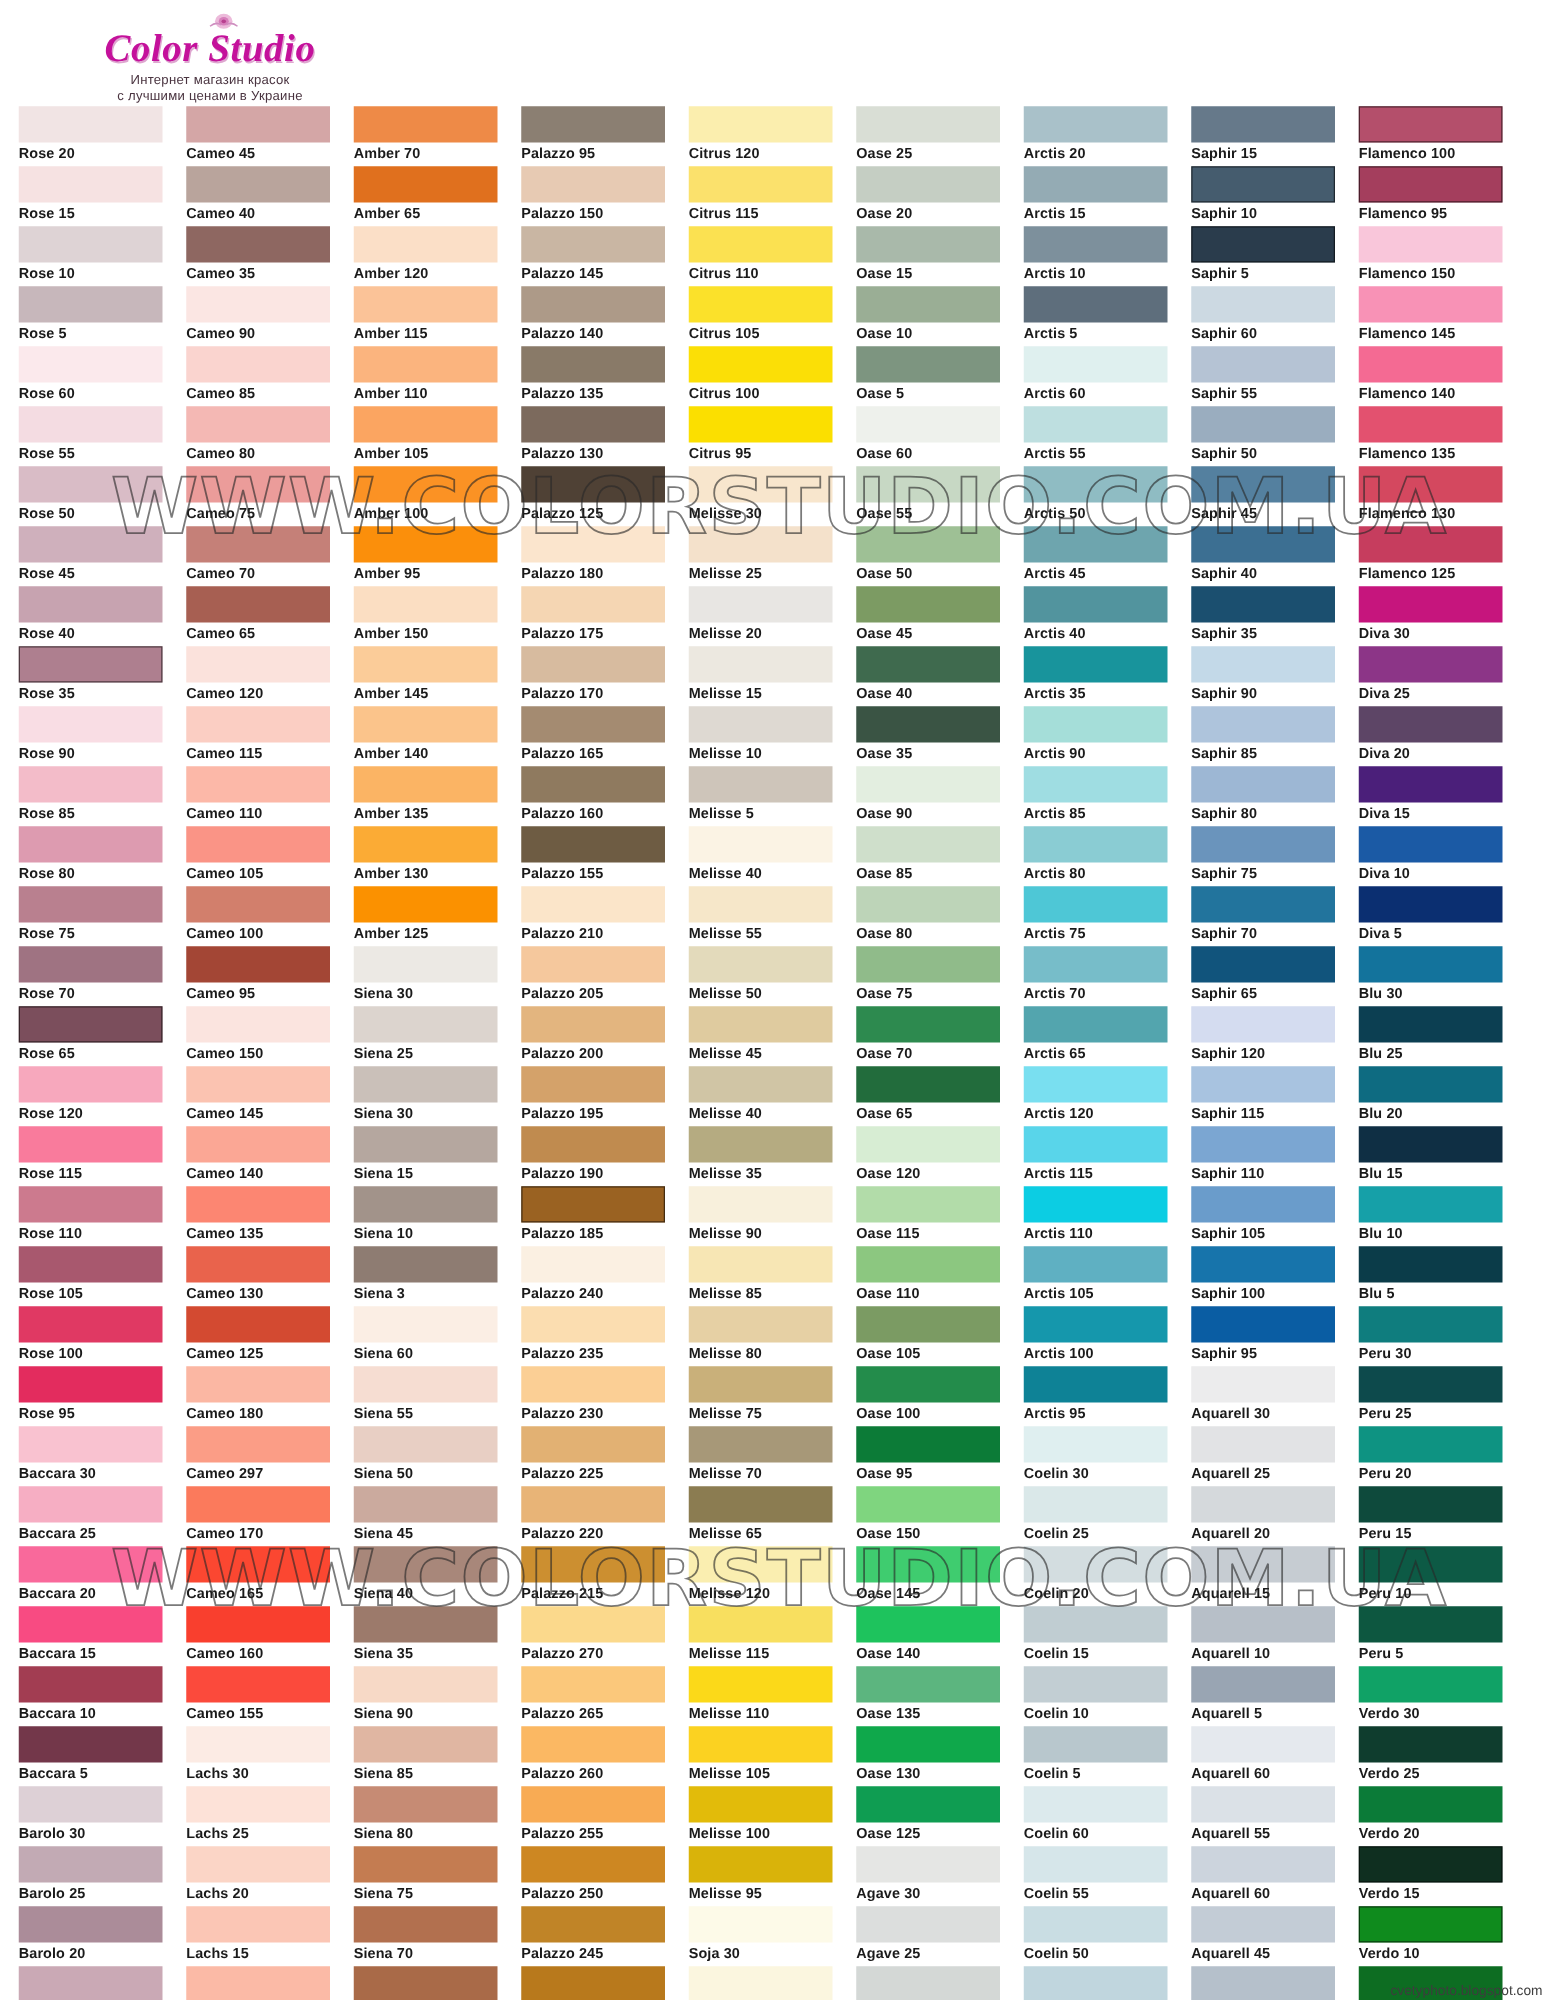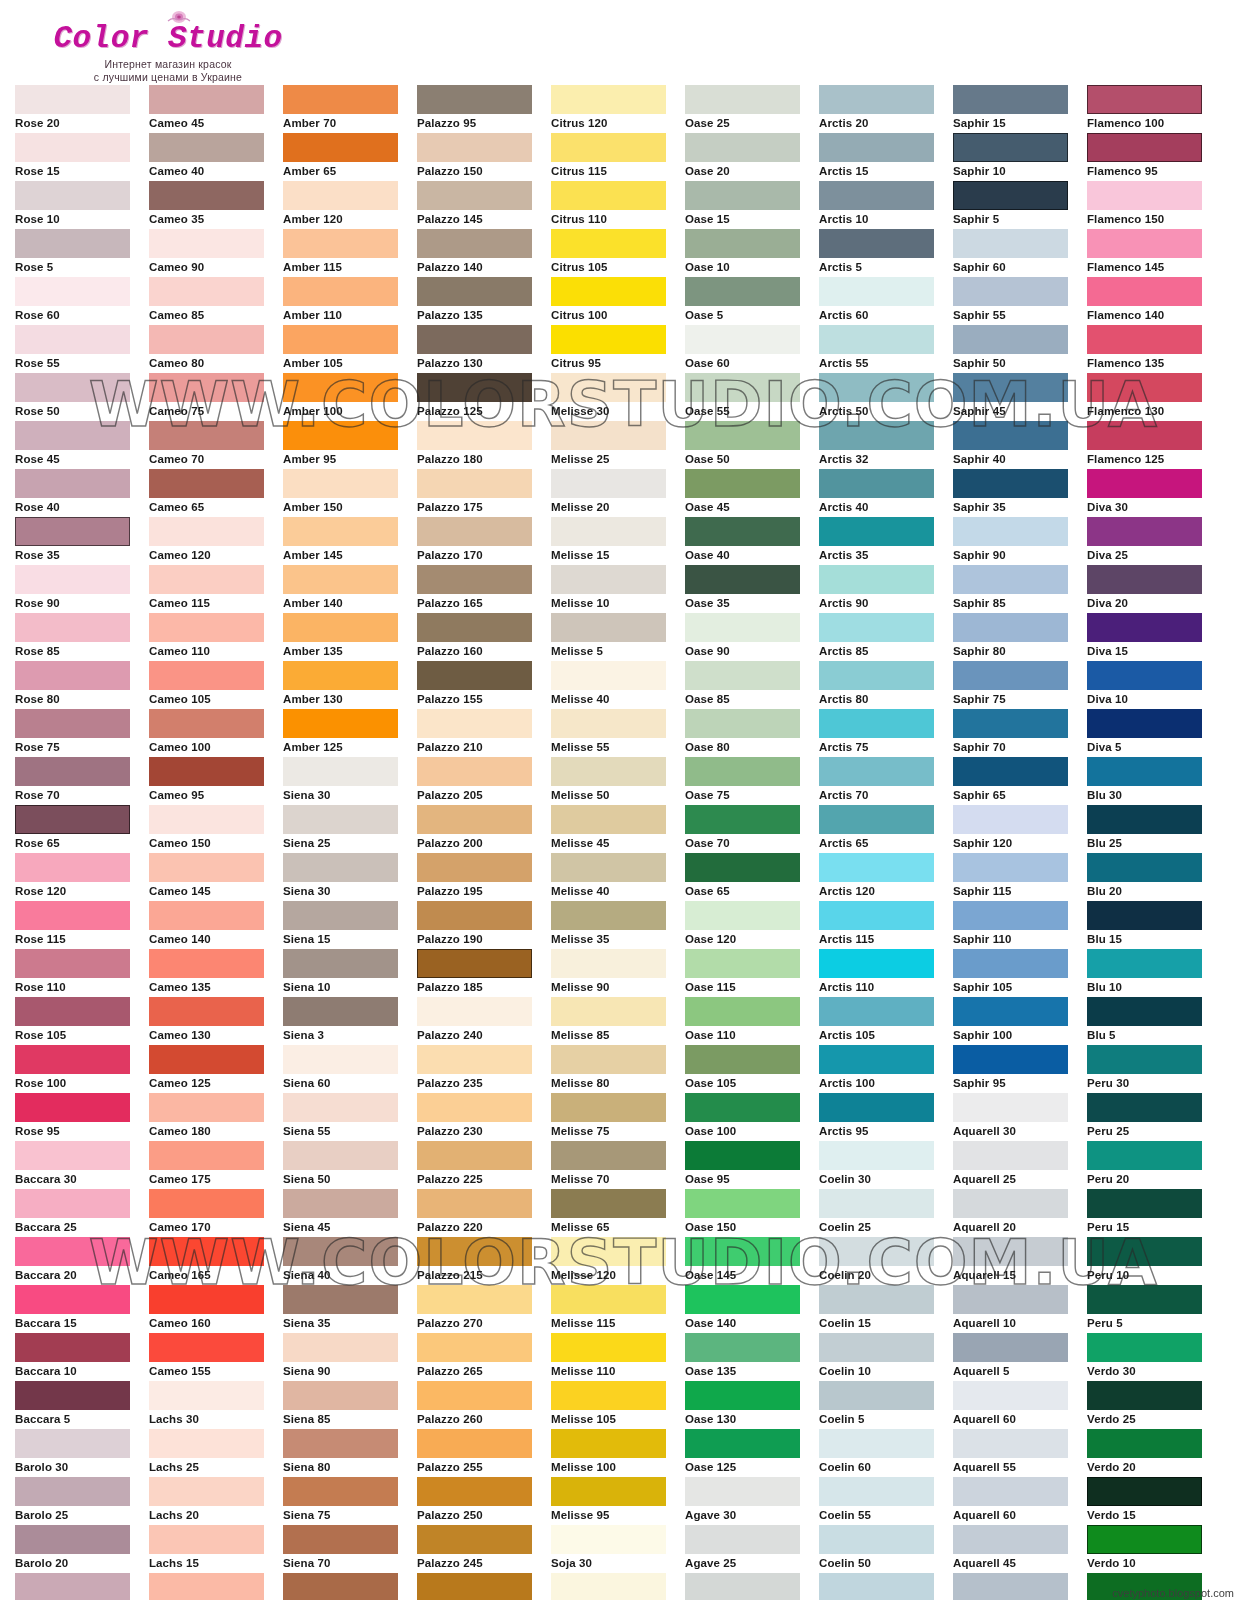--- a/index.html
+++ b/index.html
@@ -10,21 +10,21 @@
     font-family:"Liberation Sans", sans-serif;
     position:relative;
     overflow:hidden;
   }
 
   
   #header { position:absolute; left:0; top:0; width:1240px; height:85px; }
   #logo-wrap { position:absolute; left:18px; top:6px; width:300px; text-align:center; }
   #logo-rose { position:absolute; left:148px; top:2px; width:26px; height:18px; }
   #logo-word {
-    font-family:Liberation Mono, monospace;
+    font-family:Liberation Serif, serif;
     font-style:italic;
     font-weight:bold;
     font-size:31px;
     letter-spacing:.5px;
     color:#c4119b;
     line-height:38px;
     margin-top:14px;
     text-shadow:1px 1px 0 rgba(160,0,120,.35);
     white-space:nowrap;
   }
@@ -320,21 +320,21 @@
       <div class="cell">
         <div class="swatch" title="#d34a31" style="background: rgb(211, 74, 49);"></div>
         <div class="cell-label">Cameo 125</div>
       </div>
       <div class="cell">
         <div class="swatch" title="#fbb7a3" style="background: rgb(251, 183, 163);"></div>
         <div class="cell-label">Cameo 180</div>
       </div>
       <div class="cell">
         <div class="swatch" title="#fb9d86" style="background: rgb(251, 157, 134);"></div>
-        <div class="cell-label">Cameo 175</div>
+        <div class="cell-label">Cameo 297</div>
       </div>
       <div class="cell">
         <div class="swatch" title="#fb7a5c" style="background: rgb(251, 122, 92);"></div>
         <div class="cell-label">Cameo 170</div>
       </div>
       <div class="cell">
         <div class="swatch" title="#fb4731" style="background: rgb(251, 71, 49);"></div>
         <div class="cell-label">Cameo 165</div>
       </div>
       <div class="cell">
@@ -905,21 +905,21 @@
       <div class="cell">
         <div class="swatch" title="#bedfe0" style="background: rgb(190, 223, 224);"></div>
         <div class="cell-label">Arctis 55</div>
       </div>
       <div class="cell">
         <div class="swatch" title="#8fbcc3" style="background: rgb(143, 188, 195);"></div>
         <div class="cell-label">Arctis 50</div>
       </div>
       <div class="cell">
         <div class="swatch" title="#6ea5ae" style="background: rgb(110, 165, 174);"></div>
-        <div class="cell-label">Arctis 32</div>
+        <div class="cell-label">Arctis 45</div>
       </div>
       <div class="cell">
         <div class="swatch" title="#52949e" style="background: rgb(82, 148, 158);"></div>
         <div class="cell-label">Arctis 40</div>
       </div>
       <div class="cell">
         <div class="swatch" title="#18949c" style="background: rgb(24, 148, 156);"></div>
         <div class="cell-label">Arctis 35</div>
       </div>
       <div class="cell">

